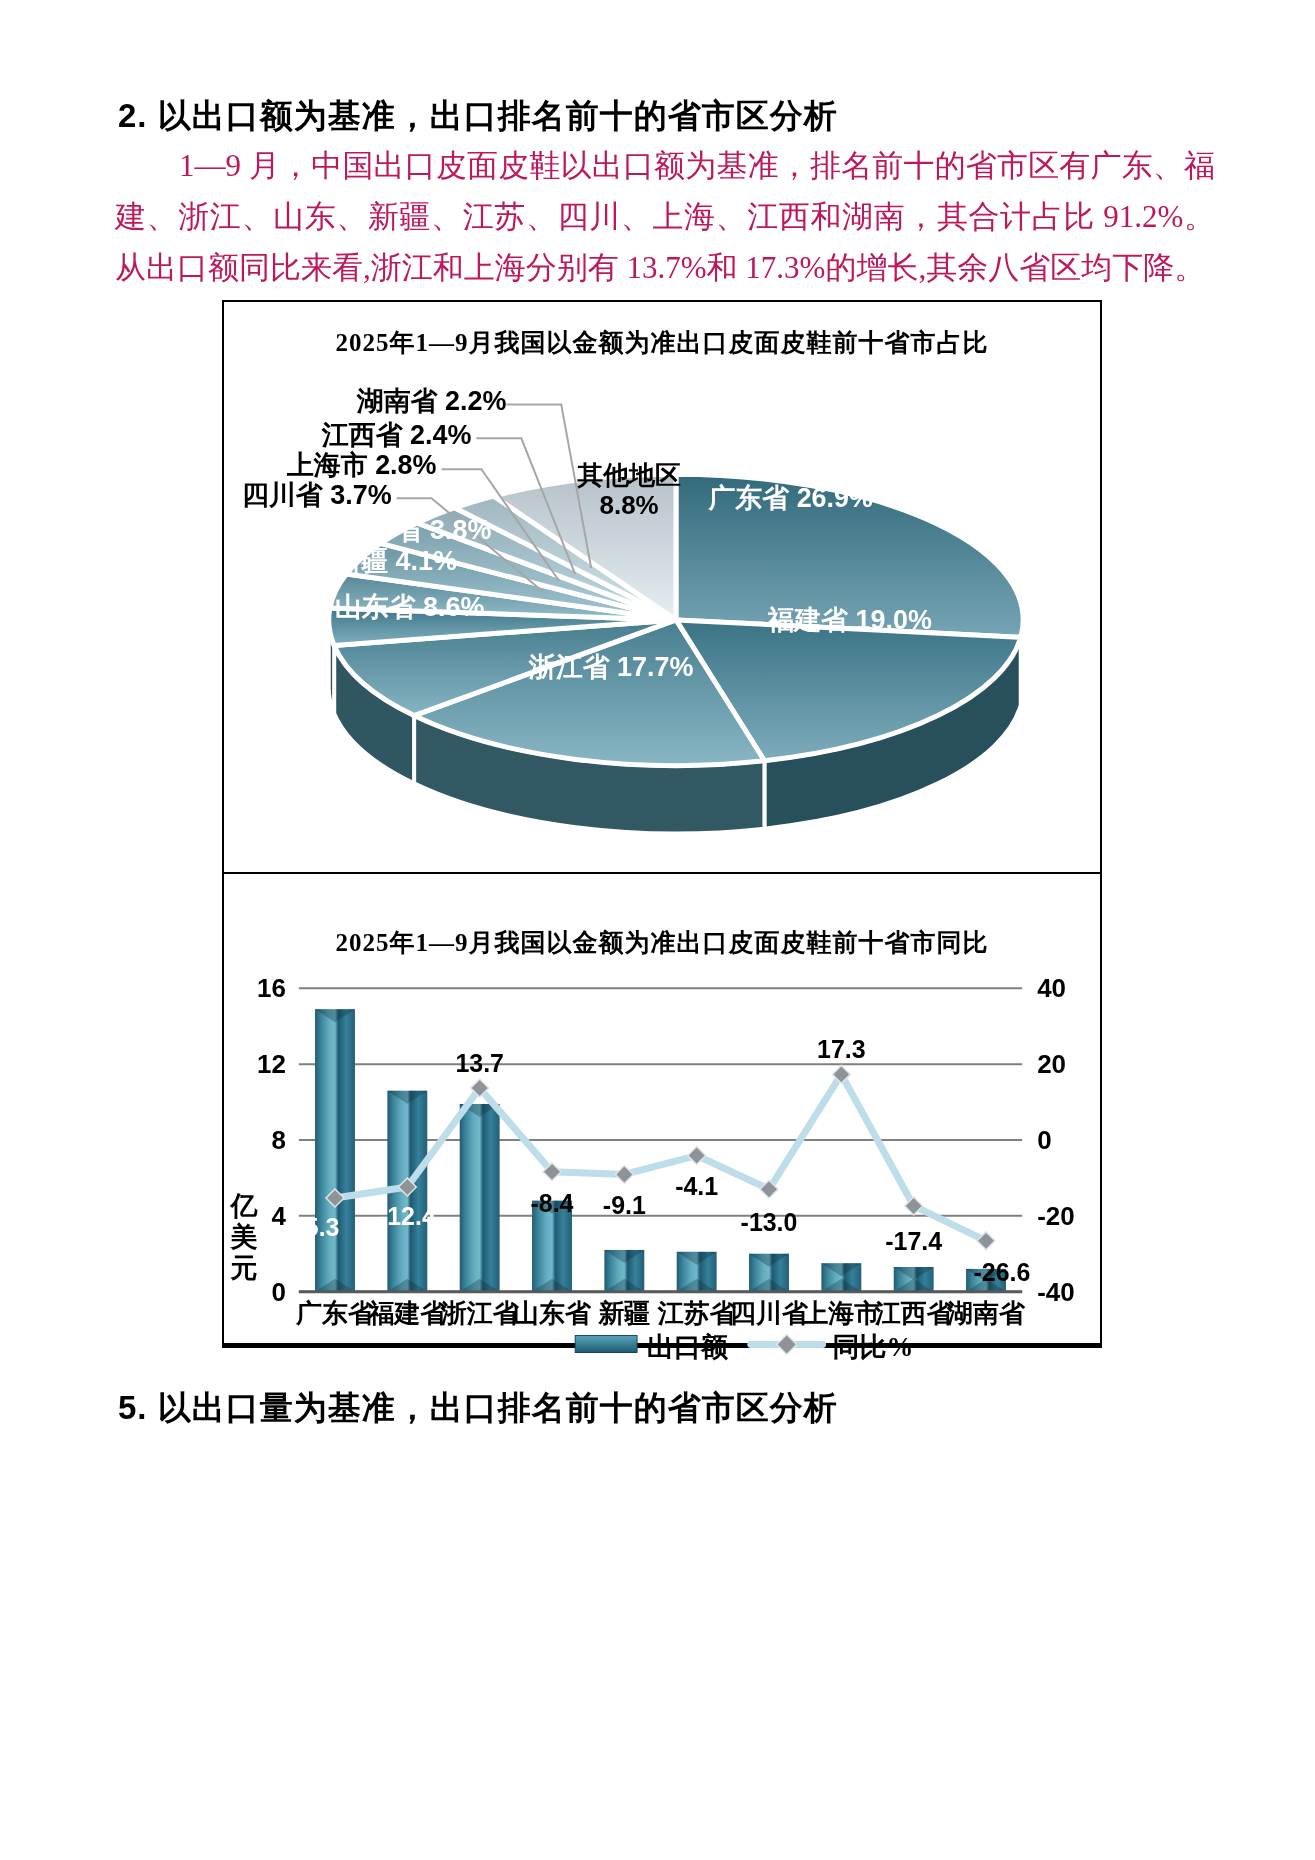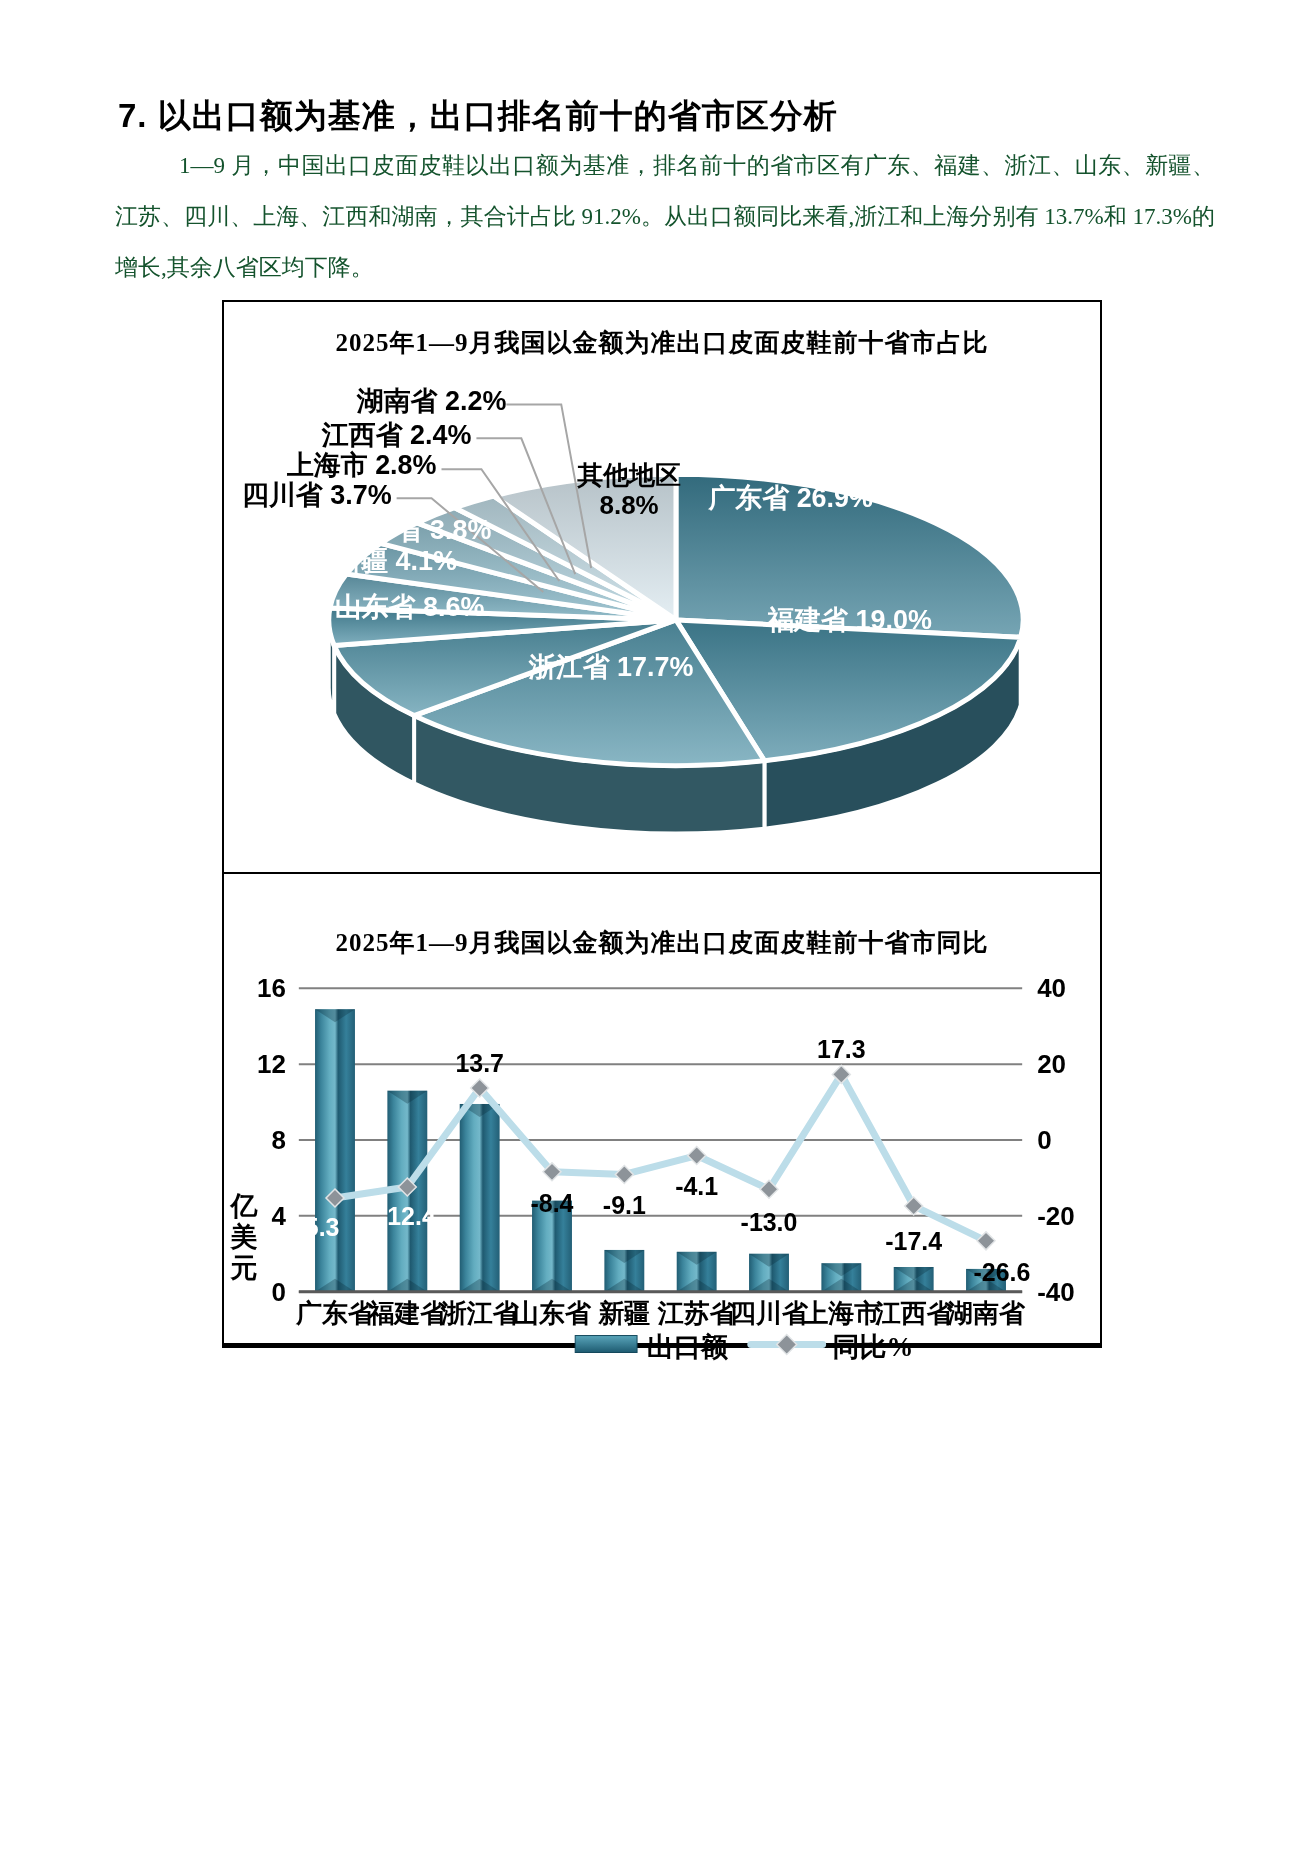--- a/index.html
+++ b/index.html
@@ -14,22 +14,22 @@
     position:absolute; left:118px; width:1100px;
     font-family:"Liberation Sans", sans-serif;
     font-weight:bold; font-size:33px; line-height:40px; color:#000;
     letter-spacing:1px;
   }
   .h4 { top:96px; }
   .h5 { top:1388px; }
 
   .para {
     position:absolute; left:115px; width:1100px;
-    font-size:23px; line-height:51px; text-align:justify;
-    text-indent:64px; color:#14532d;
+    font-size:31px; line-height:51px; text-align:justify;
+    text-indent:64px; color:#be185d;
   }
   .p4 { top:140px; }
   .p5 { top:1448px; }
 
   .chart-box {
     position:absolute; left:222px; top:300px; width:880px; height:1048px;
     border:2px solid #000; border-bottom-width:5px;
     background:#fff;
   }
   .pie-section {
@@ -48,21 +48,21 @@
   .chart-canvas svg { display:block; width:100%; height:100%; }
 
   svg text { font-family:"Liberation Sans", sans-serif; }
   svg .serifb { font-family:"Liberation Serif", serif; }
 </style>
 </head>
 <body>
 
 <div class="page">
 
-  <div class="h-num h4">7. 以出口额为基准，出口排名前十的省市区分析</div>
+  <div class="h-num h4">2. 以出口额为基准，出口排名前十的省市区分析</div>
   <div class="para p4">1—9 月，中国出口皮面皮鞋以出口额为基准，排名前十的省市区有广东、福建、浙江、山东、新疆、江苏、四川、上海、江西和湖南，其合计占比 91.2%。从出口额同比来看,浙江和上海分别有 13.7%和 17.3%的增长,其余八省区均下降。</div>
 
   <div class="chart-box">
     <div class="pie-section">
       <div class="chart-title">2025年1—9月我国以金额为准出口皮面皮鞋前十省市占比</div>
       <div class="chart-canvas" id="pie-canvas">
           <svg viewBox="0 0 878 570">
        <defs>
               <linearGradient id="pg0" x1="0" y1="0" x2="0" y2="1">
       <stop offset="0" stop-color="#326a7c"></stop>
@@ -272,14 +272,15 @@
     <text class="serifb" x="424" y="454" font-size="27" font-weight="bold" fill="#000">出口额</text>
     <line x1="528" y1="442" x2="600" y2="442" stroke="#bcdde9" stroke-width="7" stroke-linecap="round"></line>
     <path d="M 564 432 L 574 442 L 564 452 L 554 442 Z" fill="#8d9399" stroke="#e1e4e6" stroke-width="1.5"></path>
     <text class="serifb" x="610" y="454" font-size="27" font-weight="bold" fill="#000">同比%</text>
   </g>
           </svg>
         </div>
     </div>
   </div>
 
+  <div class="h-num h5">5. 以出口量为基准，出口排名前十的省市区分析</div>
 
 </div>
 
 </body></html>

